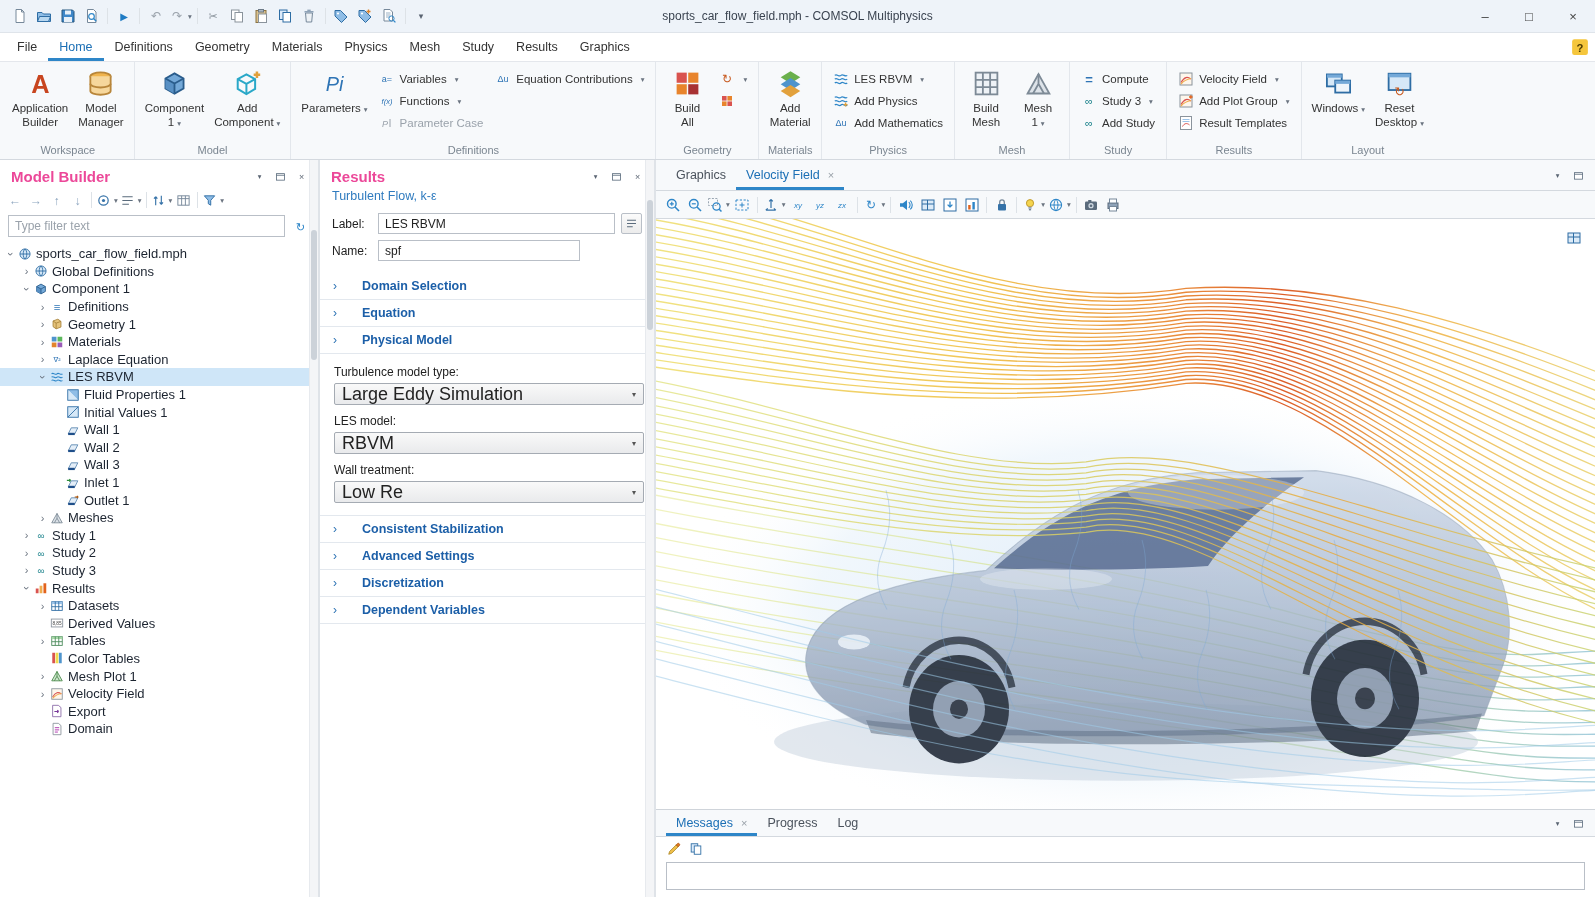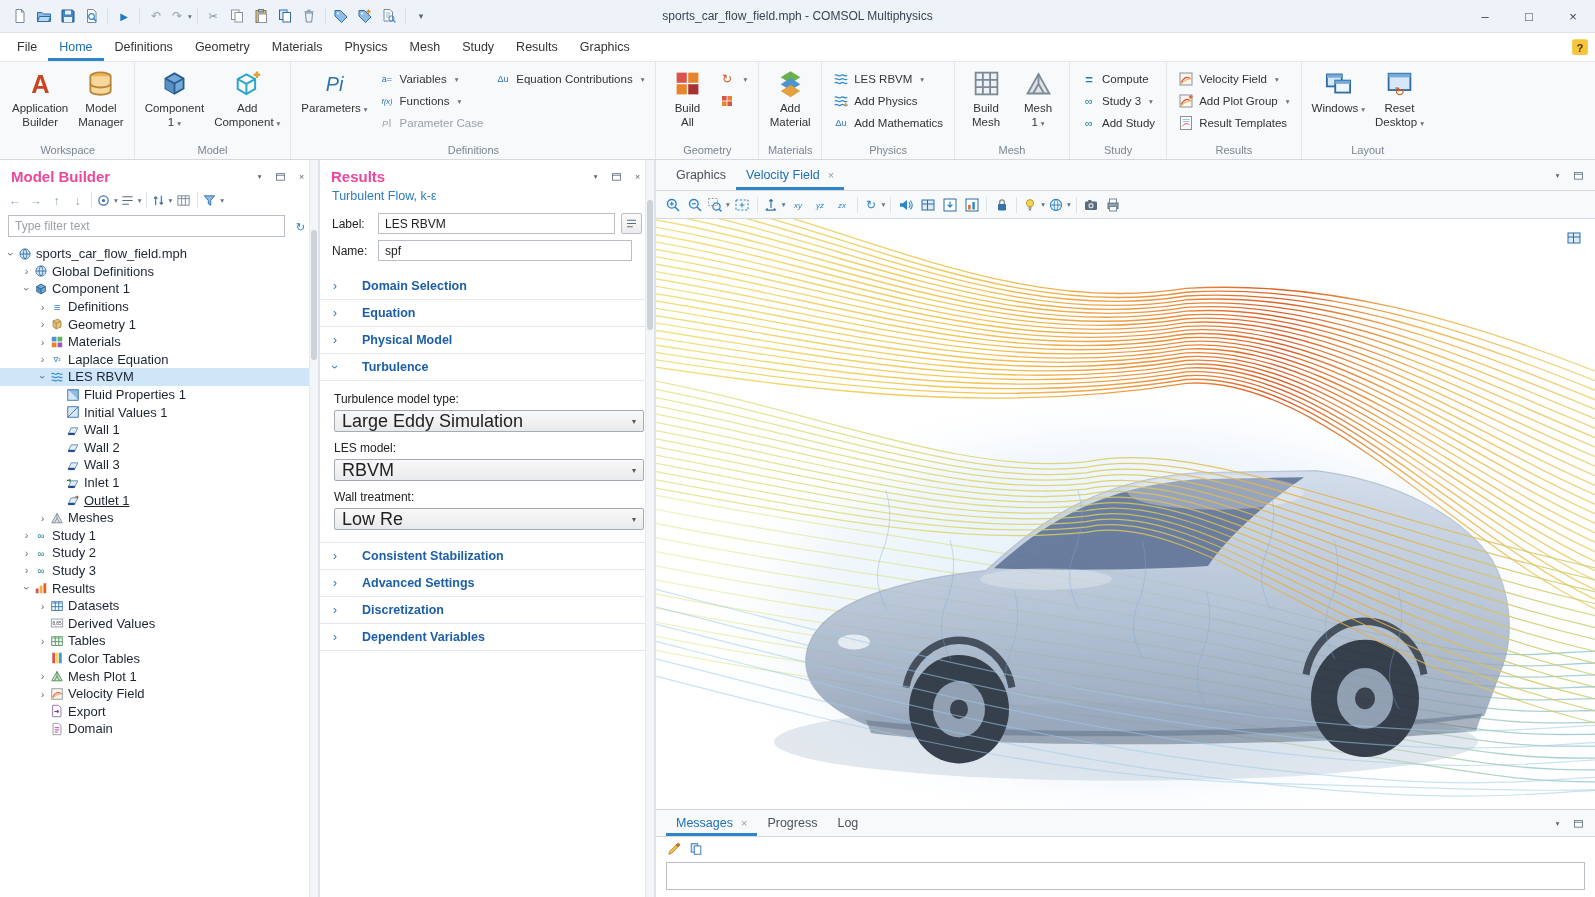--- a/index.html
+++ b/index.html
@@ -865,21 +865,21 @@
             <span class="texp none">›</span>
             <span class="ic" style="width: 14px; height: 14px;">
               <svg viewBox="0 0 16 16">
                 <path d="M2.5 12.5l3.5-7h7.5l-3.5 7z" fill="#e4eef8" stroke="#5a87b0"></path>
                 <path d="M2.5 12.5h7.5" stroke="#1f4f8a" stroke-width="2.6"></path>
                 <path d="M1 5h4.5M5.5 5L3.8 3.6M5.5 5L3.8 6.4" stroke="#2a8a3a" stroke-width="1.2" fill="none"></path>
               </svg>
             </span>
             <span class="tlabel">Inlet 1</span>
           </div>
-          <div class="trow" style="padding-left: 52px; text-decoration: underline;">
+          <div class="trow" style="padding-left: 52px;">
             <span class="texp none">›</span>
             <span class="ic" style="width: 14px; height: 14px;">
               <svg viewBox="0 0 16 16">
                 <path d="M2.5 12.5l3.5-7h7.5l-3.5 7z" fill="#e4eef8" stroke="#5a87b0"></path>
                 <path d="M2.5 12.5h7.5" stroke="#1f4f8a" stroke-width="2.6"></path>
                 <path d="M10 4.5h4M14 4.5l-1.6-1.3M14 4.5l-1.6 1.3" stroke="#b05a10" stroke-width="1.2" fill="none"></path>
               </svg>
             </span>
             <span class="tlabel">Outlet 1</span>
           </div>
@@ -1056,21 +1056,21 @@
         <span class="mini-btn" id="rename-btn">
             <span class="ic" style="width: 13px; height: 13px;">
               <svg viewBox="0 0 16 16">
                 <path d="M2.5 4h11M2.5 8h11M2.5 12h7" stroke="#5a6b7c" stroke-width="1.3" fill="none"></path>
               </svg>
             </span>
           </span>
       </div>
       <div class="field-row">
         <span class="fcap">Name:</span>
-        <input class="txt" style="width: 254px;" value="spf">
+        <input class="txt" style="width: 202px;" value="spf">
       </div>
       <div class="sections" id="sections">
           <div class="section">
             <div class="sec-head">
               <span class="sec-chev">›</span>
               <span class="sec-label">Domain Selection</span>
             </div>
           </div>
           <div class="section">
             <div class="sec-head">
@@ -1078,24 +1078,20 @@
               <span class="sec-label">Equation</span>
             </div>
           </div>
           <div class="section">
             <div class="sec-head">
               <span class="sec-chev">›</span>
               <span class="sec-label">Physical Model</span>
             </div>
           </div>
           <div class="section">
-            <div class="sec-head">
-              <span class="sec-chev rot">›</span>
-              <span class="sec-label">Turbulence</span>
-            </div>
             <div class="sec-body">
               <div class="fld-cap">Turbulence model type:</div>
               <div class="selbox">
                 <span class="val">Large Eddy Simulation</span>
                 <span class="caret">▾</span>
               </div>
               <div class="fld-cap">LES model:</div>
               <div class="selbox">
                 <span class="val">RBVM</span>
                 <span class="caret">▾</span>

